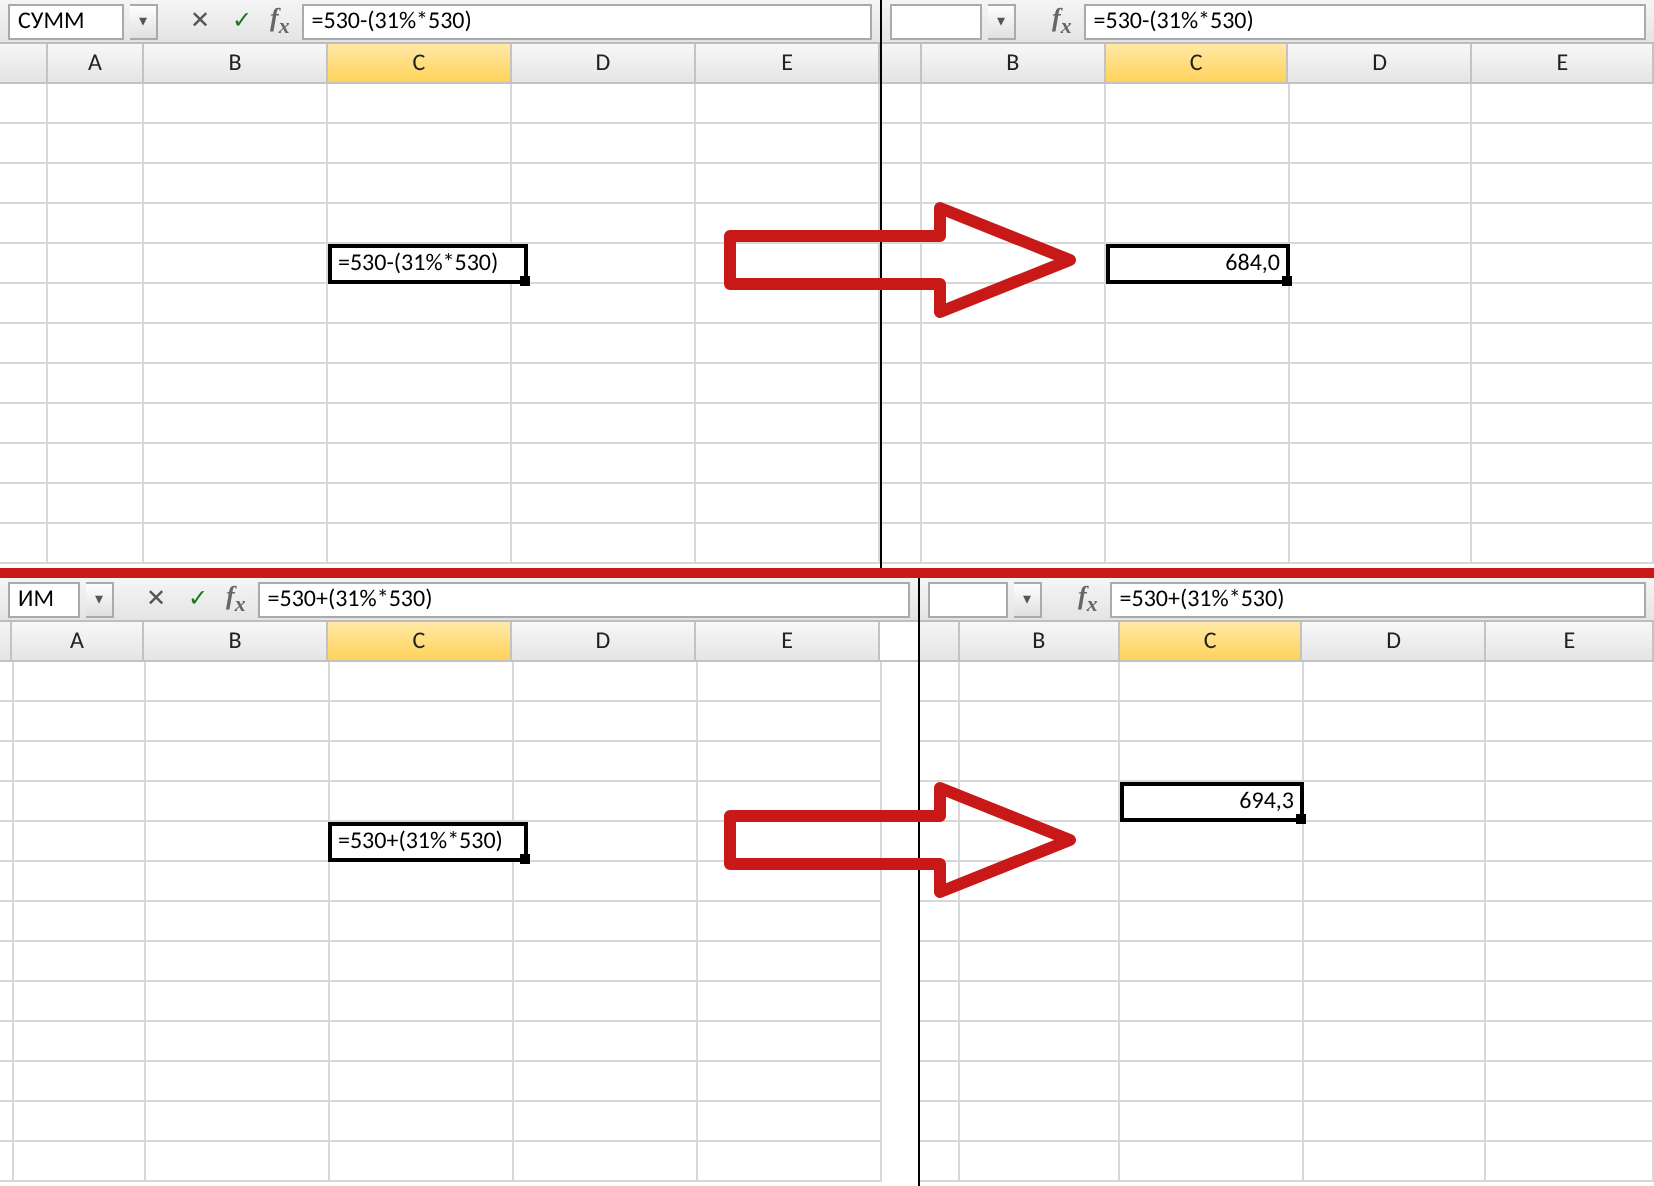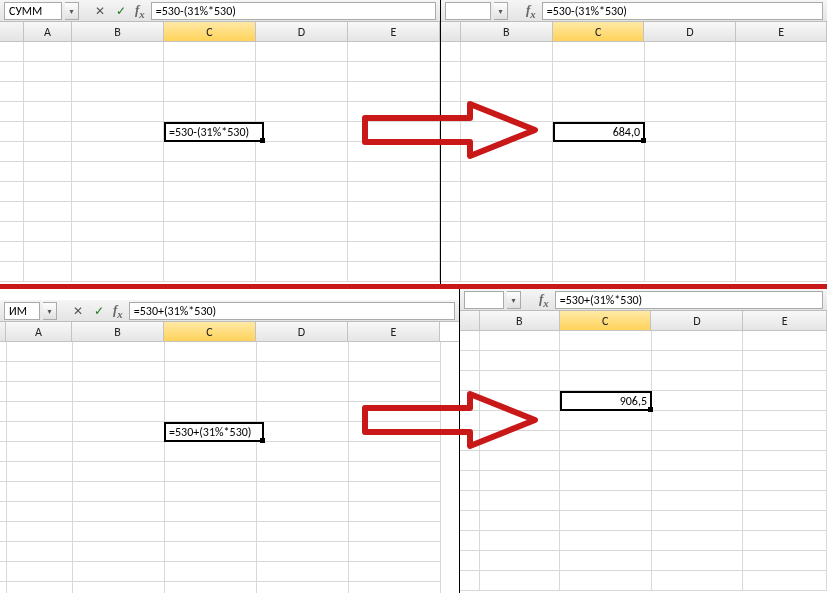--- a/index.html
+++ b/index.html
@@ -252,21 +252,21 @@
       </div>
     <div class="activecell r" style="left:112px;top:80px;width:92px;height:20px;">
         <span>684,0</span>
         <div class="handle"></div>
       </div>
   </div>
 </div>
 
 <div class="divider" style="top:284px;"></div>
 
-<div class="quad" style="left:0;top:300px;width:459px;height:218px;">
+<div class="quad" style="left:0;top:289px;width:459px;height:218px;">
   <div class="fbar">
     <div class="namebox" style="min-width:36px">ИМ</div>
     <div class="dd">▾</div>
     <div style="width:6px"></div>
     <div class="fbtn">✕</div>
     <div class="fbtn" style="color:#1a7a1a">✓</div>
     <span class="fx"><span class="fxx">f</span><sub class="fxx">x</sub></span>
     <div class="formula-input">=530+(31%*530)</div>
   </div>
   <div class="hdrrow">
@@ -490,21 +490,21 @@
         <div class="cell" style="width:84px"></div>
       </div>
     <div class="grow">
         <div class="cell" style="width:20px"></div>
         <div class="cell" style="width:80px"></div>
         <div class="cell" style="width:92px"></div>
         <div class="cell" style="width:92px"></div>
         <div class="cell" style="width:84px"></div>
       </div>
     <div class="activecell r" style="left:100px;top:60px;width:92px;height:20px;">
-        <span>906,5</span>
+        <span>694,3</span>
         <div class="handle"></div>
       </div>
   </div>
 </div>
 
 <svg class="arrow" style="left:360px;top:100px;width:200px;height:60px;">
   <path d="M5 18 L110 18 L110 4 L175 30 L110 56 L110 42 L5 42 Z" fill="none" stroke="#c91818" stroke-width="6" stroke-linejoin="round"></path>
 </svg>
 <svg class="arrow" style="left:360px;top:390px;width:200px;height:60px;">
   <path d="M5 18 L110 18 L110 4 L175 30 L110 56 L110 42 L5 42 Z" fill="none" stroke="#c91818" stroke-width="6" stroke-linejoin="round"></path>

